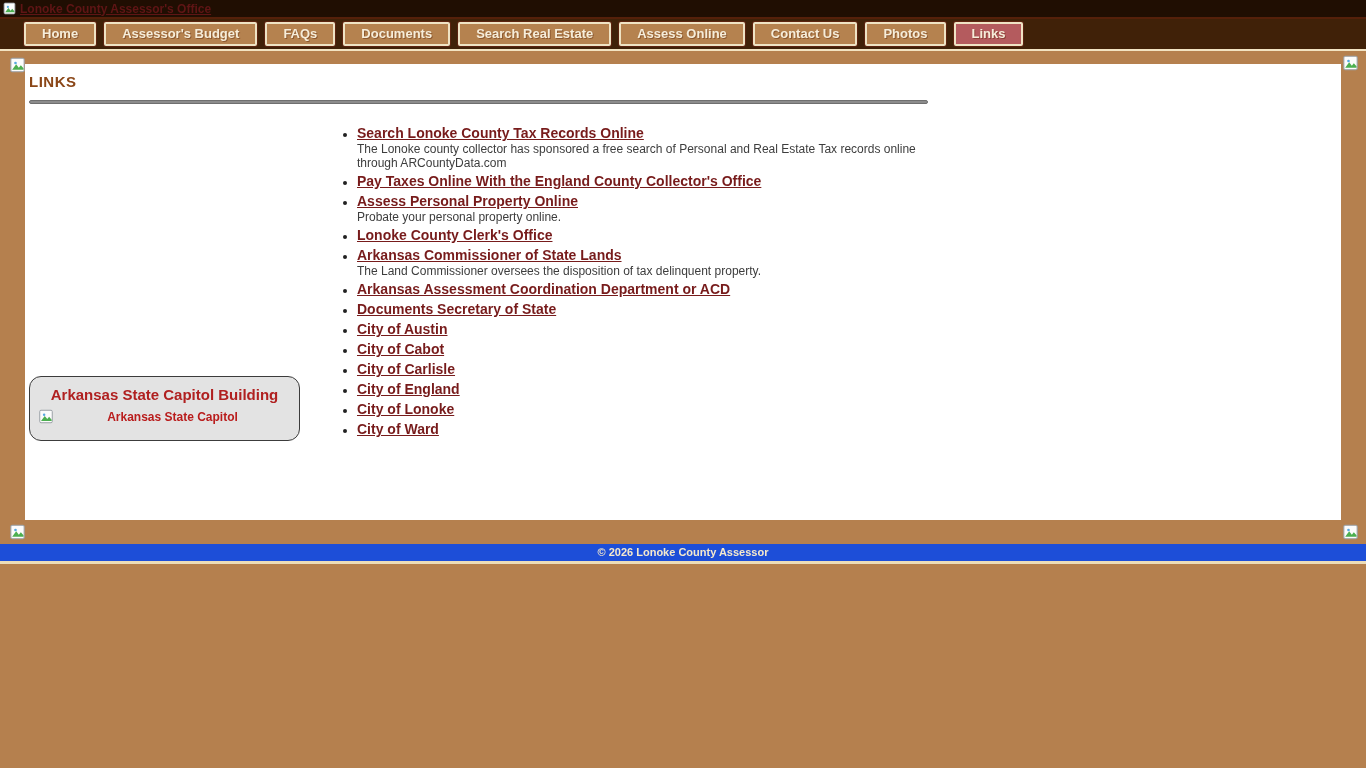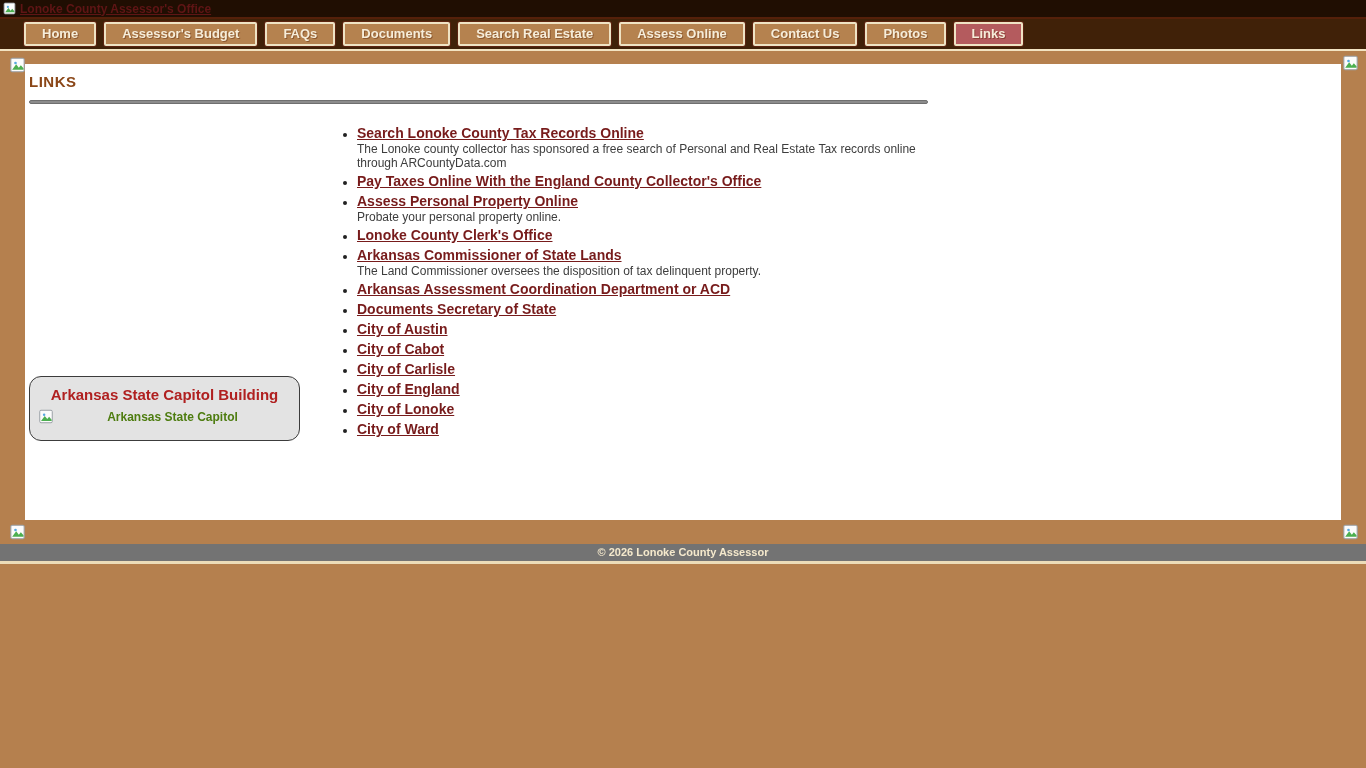--- a/index.html
+++ b/index.html
@@ -98,21 +98,21 @@
     color: #b02020;
     font-size: 15px;
     font-weight: bold;
     text-align: center;
     white-space: nowrap;
   }
   .capitol-img-row { display: flex; align-items: center; margin-top: 6px; }
   .capitol-alt {
     flex: 1;
     text-align: center;
-    color: #4d7c0f;
+    color: #b91c1c;
     font-size: 12px;
     font-weight: bold;
   }
   
   .links-list {
     margin: 0;
     padding-left: 17px;
     list-style: disc outside;
     width: 595px;
     max-width: 100%;
@@ -132,21 +132,21 @@
   }
   .link-desc {
     color: #3d3d3d;
     font-size: 12px;
     line-height: 14px;
     max-width: 572px;
     margin-bottom: 2px;
   }
   
   .footer-bar {
-    background: #737373;
+    background: #1d4ed8;
     color: #f5e9cc;
     text-align: center;
     font-size: 11px;
     font-weight: bold;
     padding: 2px 0 3px 0;
   }
   .footer-line { height: 3px; background: #ecdcb8; }
 </style>
 </head>
 <body>

